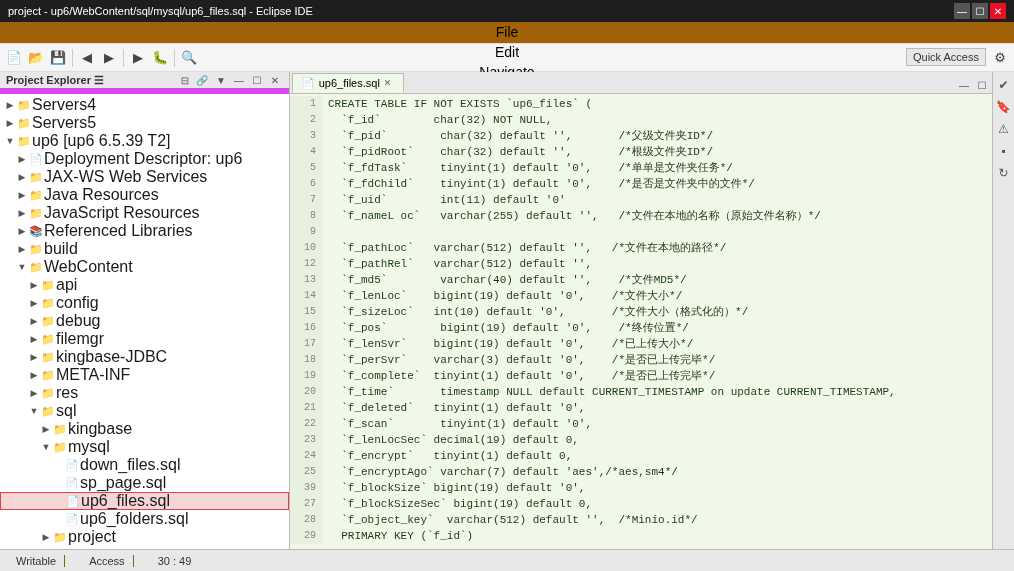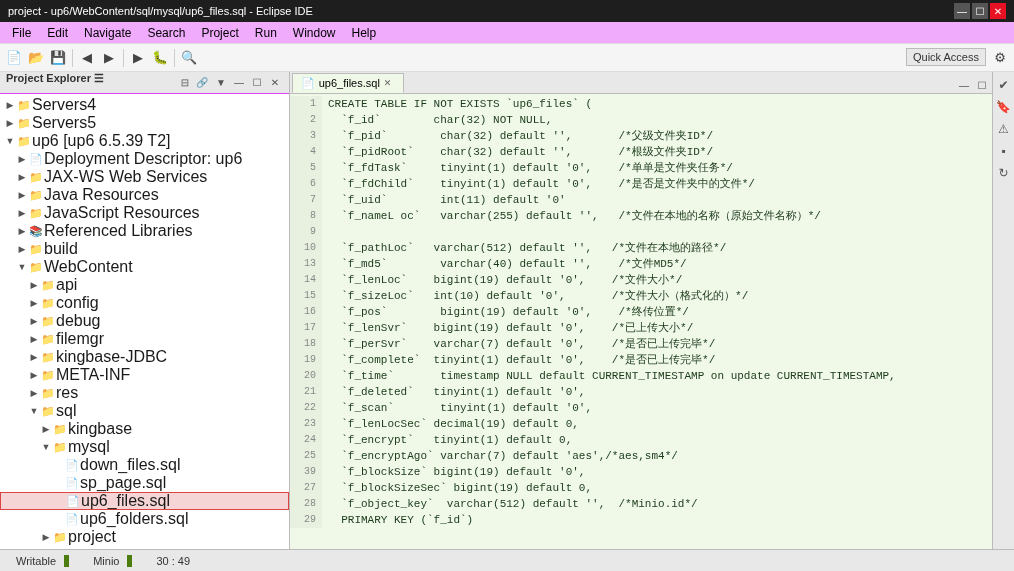--- a/index.html
+++ b/index.html
@@ -32,27 +32,28 @@
       border: none;
       color: #fff;
       font-size: 10px;
       cursor: pointer;
       display: flex; align-items: center; justify-content: center;
     }
     .title-btn.close { background: #e81123; }
 
     
     .menu-bar {
-      background: #f0abfc;
+      background: #a16207;
       height: 22px;
       display: flex;
       align-items: center;
       padding: 0 4px;
       border-bottom: 1px solid #ddd;
-      font-size: 12px;
+      font-size: 14px;
+      flex-direction: column;
     }
     .menu-item {
       padding: 2px 8px;
       cursor: pointer;
       white-space: nowrap;
     }
 
     
     .toolbar {
       background: #f5f5f5;
@@ -91,23 +92,24 @@
     .left-panel {
       width: 290px;
       border-right: 1px solid #bbb;
       display: flex;
       flex-direction: column;
       background: #fff;
       overflow: hidden;
     }
     .panel-header {
       background: #e8e8e8;
-      border-bottom: 1px solid #d946ef;
+      border-bottom: 6px solid #d946ef;
       height: 22px;
       display: flex;
+      align-items: center;
       padding: 0 6px;
       font-size: 11px;
       font-weight: bold;
       color: #333;
       gap: 20px;
     }
     .panel-toolbar {
       display: flex; align-items: center; margin-left: auto; gap: 2px;
     }
     .panel-tool-btn {
@@ -213,21 +215,21 @@
       background: #e8e8e8;
       border-top: 1px solid #bbb;
       height: 22px;
       display: flex;
       align-items: center;
       padding: 0 8px;
       font-size: 11px;
       color: #333;
       gap: 16px;
     }
-    .status-item { padding: 0 8px; border-right: 5px solid #4d7c0f; }
+    .status-item { padding: 0 8px; border-right: 1px solid #4d7c0f; }
     .status-item:last-child { border-right: none; }
 
     
     ::-webkit-scrollbar { width: 8px; height: 8px; }
     ::-webkit-scrollbar-track { background: #f0f0f0; }
     ::-webkit-scrollbar-thumb { background: #bbb; }
 
     
     .right-icons {
       width: 22px;
@@ -509,20 +511,24 @@
           <span class="line-content">  `f_nameL oc`   varchar(255) default '',   /*文件在本地的名称（原始文件名称）*/</span>
         </div>
         <div class="code-line">
           <span class="line-num">9</span>
         </div>
         <div class="code-line">
           <span class="line-num">10</span>
           <span class="line-content">  `f_pathLoc`   varchar(512) default '',   /*文件在本地的路径*/</span>
         </div>
         <div class="code-line">
+          <span class="line-num">12</span>
+          <span class="line-content">  `f_pathRel`   varchar(512) default '',</span>
+        </div>
+        <div class="code-line">
           <span class="line-num">13</span>
           <span class="line-content">  `f_md5`        varchar(40) default '',    /*文件MD5*/</span>
         </div>
         <div class="code-line">
           <span class="line-num">14</span>
           <span class="line-content">  `f_lenLoc`    bigint(19) default '0',    /*文件大小*/</span>
         </div>
         <div class="code-line">
           <span class="line-num">15</span>
           <span class="line-content">  `f_sizeLoc`   int(10) default '0',       /*文件大小（格式化的）*/</span>
@@ -530,21 +536,21 @@
         <div class="code-line">
           <span class="line-num">16</span>
           <span class="line-content">  `f_pos`        bigint(19) default '0',    /*终传位置*/</span>
         </div>
         <div class="code-line">
           <span class="line-num">17</span>
           <span class="line-content">  `f_lenSvr`    bigint(19) default '0',    /*已上传大小*/</span>
         </div>
         <div class="code-line">
           <span class="line-num">18</span>
-          <span class="line-content">  `f_perSvr`    varchar(7) default '0',    /*是否已上传完毕*/</span>
+          <span class="line-content">  `f_perSvr`    varchar(3) default '0',    /*是否已上传完毕*/</span>
         </div>
         <div class="code-line">
           <span class="line-num">19</span>
           <span class="line-content">  `f_complete`  tinyint(1) default '0',    /*是否已上传完毕*/</span>
         </div>
         <div class="code-line">
           <span class="line-num">20</span>
           <span class="line-content">  `f_time`       timestamp NULL default CURRENT_TIMESTAMP on update CURRENT_TIMESTAMP,</span>
         </div>
         <div class="code-line">
@@ -591,15 +597,15 @@
     <div class="r-icon" title="Bookmarks">🔖</div>
     <div class="r-icon" title="Problems">⚠</div>
     <div class="r-icon" title="Console">▪</div>
     <div class="r-icon" title="Progress">↻</div>
   </div>
 
 </div>
 
 <div class="status-bar">
   <span class="status-item">Writable</span>
-  <span class="status-item">Minio</span>
+  <span class="status-item">Access</span>
   <span class="status-item">30 : 49</span>
 </div>
 
 </body></html>

